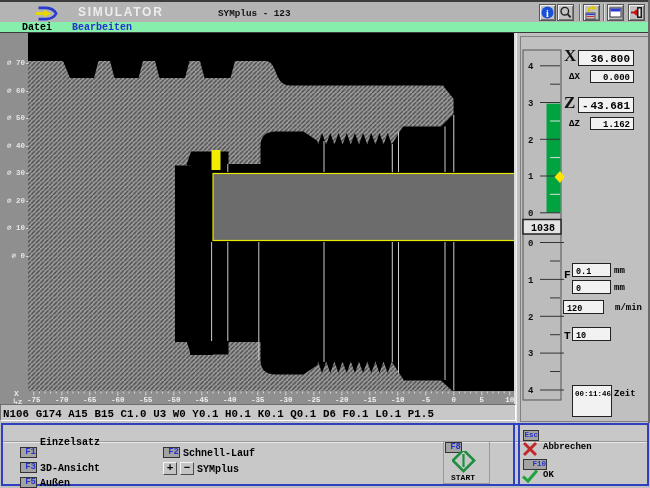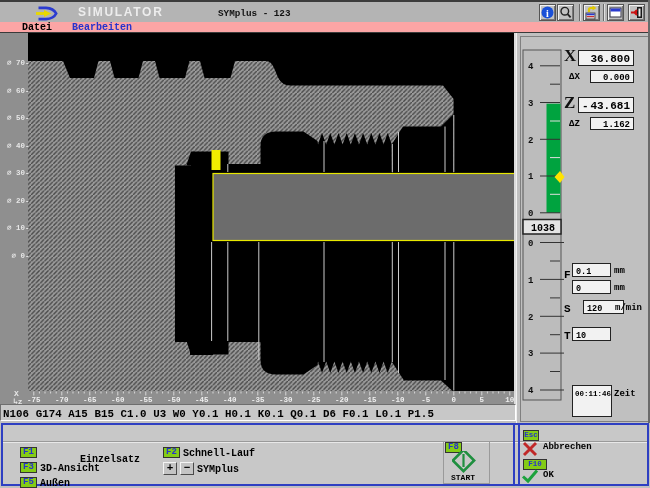--- a/index.html
+++ b/index.html
@@ -3,40 +3,40 @@
 <style>
 html,body{margin:0;padding:0;}
 body{width:650px;height:488px;position:relative;background:#c0c0c0;font-family:"Liberation Mono",monospace;overflow:hidden;}
 .abs{position:absolute;}
 
 #titlebar{left:0;top:0;width:650px;height:40px;background:#b4b4b4;border-top:2px solid #3c3c3c;box-sizing:border-box;}
 #titlebar .sim{position:absolute;left:78px;top:3px;font-family:"Liberation Sans",sans-serif;font-weight:bold;font-size:12px;letter-spacing:1.7px;color:#ededed;}
 #titlebar .sym{position:absolute;left:218px;top:6px;font-weight:bold;font-size:9.3px;color:#111;}
 .tbtn{position:absolute;top:2px;width:17px;height:17px;background:#c2c2c2;border:1px solid #555;box-shadow:inset 1px 1px 0 #f2f2f2,inset -1px -1px 0 #777;box-sizing:border-box;}
 
-#menubar{left:0;top:22px;width:650px;height:11px;background:#fca5a5;border-bottom:1px solid #3a3a3a;box-sizing:border-box;}
+#menubar{left:0;top:22px;width:650px;height:11px;background:#86efac;border-bottom:1px solid #3a3a3a;box-sizing:border-box;}
 #menubar .m1{position:absolute;left:22px;top:0px;font-weight:bold;font-size:10px;color:#000;}
 #menubar .m2{position:absolute;left:72px;top:0px;font-weight:bold;font-size:10px;color:#2733cc;}
 
 #status{left:0;top:404px;width:516px;height:17px;background:#c8c8c8;border:1px solid;border-color:#6e6e6e #fff #fff #6e6e6e;box-sizing:border-box;}
 #status span{position:absolute;left:2px;top:3px;font-weight:bold;font-size:10.8px;letter-spacing:0.05px;color:#000;}
 
 #rpanel{left:516px;top:33px;width:134px;height:390px;background:#c0c0c0;border-left:1px solid #f0f0f0;box-sizing:border-box;}
 #rpanel .frame{position:absolute;left:3px;top:3px;width:127px;height:384px;border:1px solid #808080;}
 #vX{position:absolute;left:47px;top:13px;font-family:"Liberation Serif",serif;font-weight:bold;font-size:17px;color:#111;}
 #vZ{position:absolute;left:47px;top:60px;font-family:"Liberation Serif",serif;font-weight:bold;font-size:17px;color:#111;}
 .vbox{position:absolute;background:#f2f2f2;border:1px solid #222;box-sizing:border-box;font-weight:bold;color:#000;}
 .dlab{position:absolute;font-weight:bold;font-size:9px;color:#000;}
 .unit{position:absolute;font-weight:bold;font-size:9px;color:#000;}
 .flab{position:absolute;font-weight:bold;font-size:11px;color:#000;}
 
 #bpanel{left:1px;top:423px;width:648px;height:63px;background:#c8c8c8;border:2px solid #2e3fc2;box-sizing:border-box;}
 #bpanel .hdr{position:absolute;left:6px;top:3px;font-weight:bold;font-size:10px;color:#1a1a90;}
 #bpanel .hline{position:absolute;left:0px;top:16px;width:644px;height:1px;background:#9a9a9a;border-bottom:1px solid #e8e8e8;}
-.fkey{position:absolute;width:17px;height:11px;background:#84cc16;border:1px solid #333;box-sizing:border-box;font-weight:bold;font-size:9px;color:#2733cc;text-align:center;line-height:9px;}
+.fkey{position:absolute;width:17px;height:11px;background:#a3a3a3;border:1px solid #333;box-sizing:border-box;font-weight:bold;font-size:9px;color:#2733cc;text-align:right;line-height:9px;}
 .blab{position:absolute;font-weight:bold;font-size:10px;color:#000;}
 .pmbtn{position:absolute;width:14px;height:13px;background:#c4c4c4;border:1px solid;border-color:#f4f4f4 #4a4a4a #4a4a4a #f4f4f4;box-sizing:border-box;font-weight:bold;font-size:11px;color:#000;text-align:center;line-height:11px;}
 </style></head>
 <body>
 
 <div id="titlebar" class="abs">
   <svg class="abs" style="left:33px;top:2px" width="30" height="18" viewBox="0 0 30 18">
     <path d="M5.5,3.8 L13,3.8 Q20.5,4.2 23.2,9.5 Q20.5,14.8 13,15.2 L5.5,15.2" fill="none" stroke="#2b3bd0" stroke-width="2.7"></path>
     <path d="M3,9.5 L12,9.5" stroke="#e8d800" stroke-width="2.8" fill="none"></path>
     <path d="M11,5.9 L18.2,9.5 L11,13.1 Z" fill="#e8d800"></path>
@@ -336,32 +336,32 @@
       <span style="float:right">43.681</span>
     </div>
   <span class="dlab" style="left:52px;top:86px;">∆Z</span>
   <div class="vbox" style="left:73px;top:84px;width:44px;height:13px;font-size:9px;text-align:right;padding:2px 3px 0 0;">1.162</div>
   <span class="flab" style="left:47px;top:236px;">F</span>
   <div class="vbox" style="left:55px;top:230px;width:39px;height:14px;font-size:8.5px;padding:2.5px 0 0 3px;">0.1</div>
   <span class="unit" style="left:97px;top:233px;">mm</span>
   <div class="vbox" style="left:55px;top:247px;width:39px;height:14px;font-size:8.5px;padding:2.5px 0 0 3px;">0</div>
   <span class="unit" style="left:97px;top:250px;">mm</span>
   <span class="flab" style="left:47px;top:270px;">S</span>
-  <div class="vbox" style="left:66px;top:267px;width:41px;height:14px;font-size:8.5px;padding:2.5px 0 0 3px;">120</div>
+  <div class="vbox" style="left:46px;top:267px;width:41px;height:14px;font-size:8.5px;padding:2.5px 0 0 3px;">120</div>
   <span class="unit" style="left:98px;top:270px;">m/min</span>
   <span class="flab" style="left:47px;top:297px;">T</span>
   <div class="vbox" style="left:55px;top:294px;width:39px;height:14px;font-size:8.5px;padding:2.5px 0 0 3px;">10</div>
   <div class="vbox" style="left:55px;top:352px;width:40px;height:32px;font-size:7.5px;padding:3.5px 0 0 2px;">00:11:46</div>
   <span class="unit" style="left:97px;top:356px;">Zeit</span>
 </div>
 
 <div id="bpanel" class="abs">
   <div class="hline"></div>
   <div class="fkey" style="left:17px;top:22px;">F1</div>
-    <span class="blab" style="left:37px;top:29px;margin-left:40px;">Einzelsatz</span>
+    <span class="blab" style="left:37px;top:12px;">Einzelsatz</span>
   <div class="fkey" style="left:17px;top:37px;">F3</div>
     <span class="blab" style="left:37px;top:38px;">3D-Ansicht</span>
   <div class="fkey" style="left:17px;top:52px;">F5</div>
     <span class="blab" style="left:37px;top:53px;">Außen</span>
   <div class="fkey" style="left:160px;top:22px;">F2</div>
     <span class="blab" style="left:180px;top:23px;">Schnell-Lauf</span>
   <div class="pmbtn" style="left:160px;top:37px;">+</div>
   <div class="pmbtn" style="left:177px;top:37px;">−</div>
   <span class="blab" style="left:194px;top:39px;">SYMplus</span>
   <div style="position:absolute;left:440px;top:16px;width:45px;height:41px;border:1px solid #9a9a9a;"></div>

